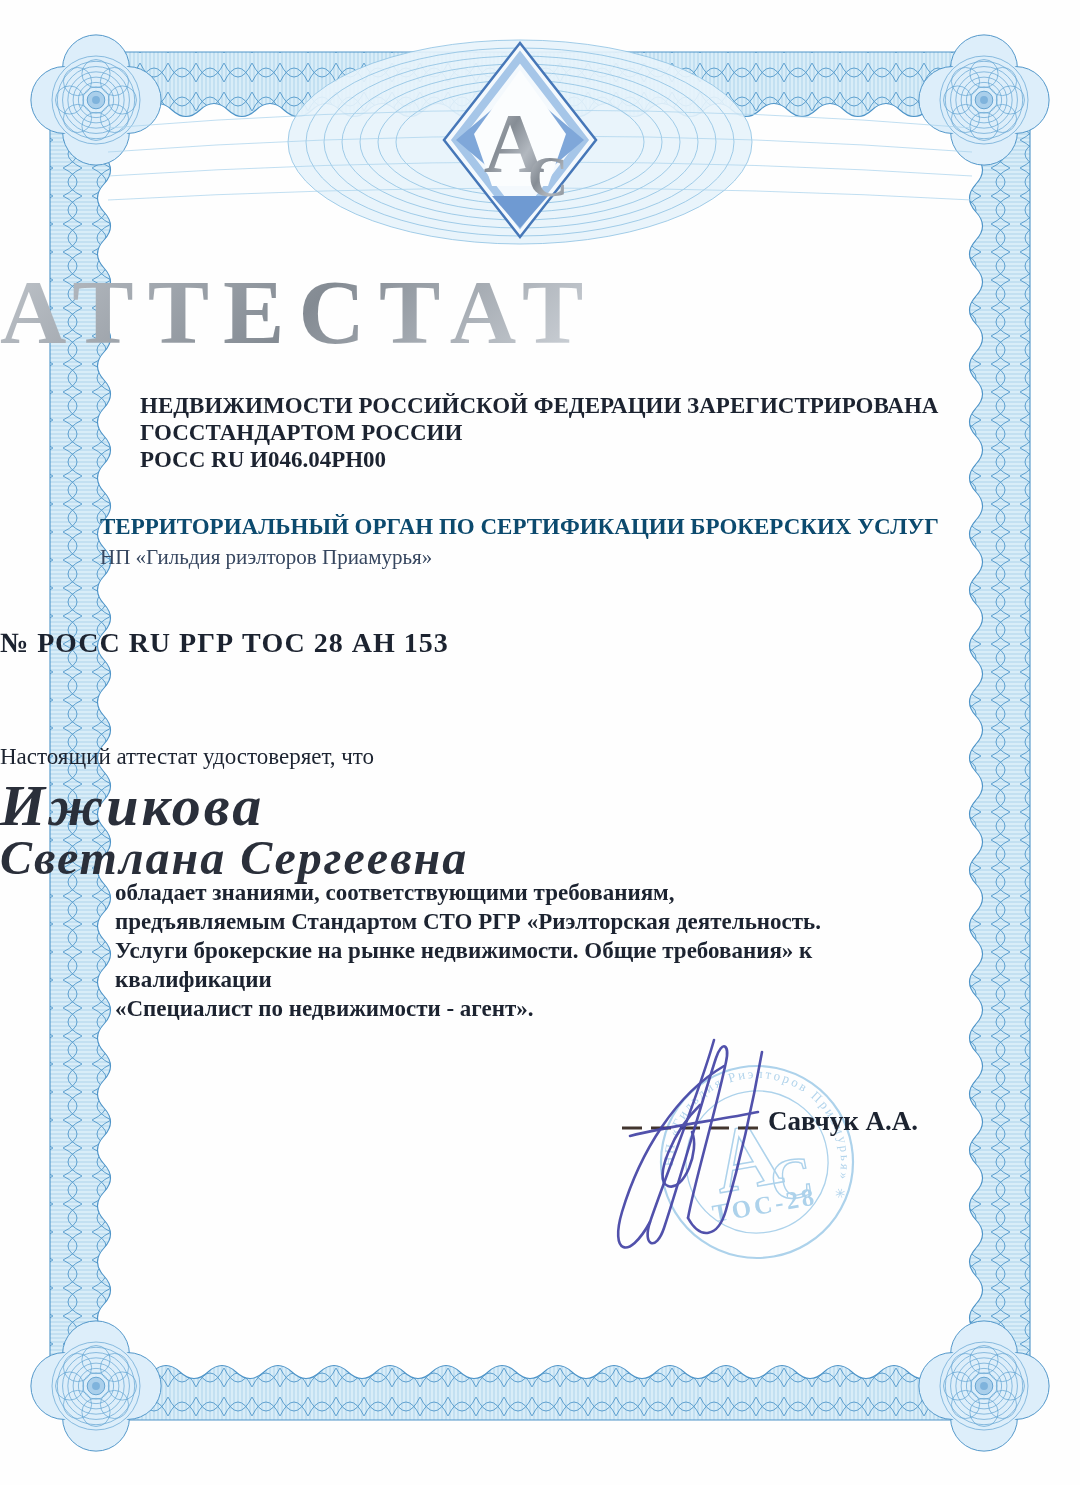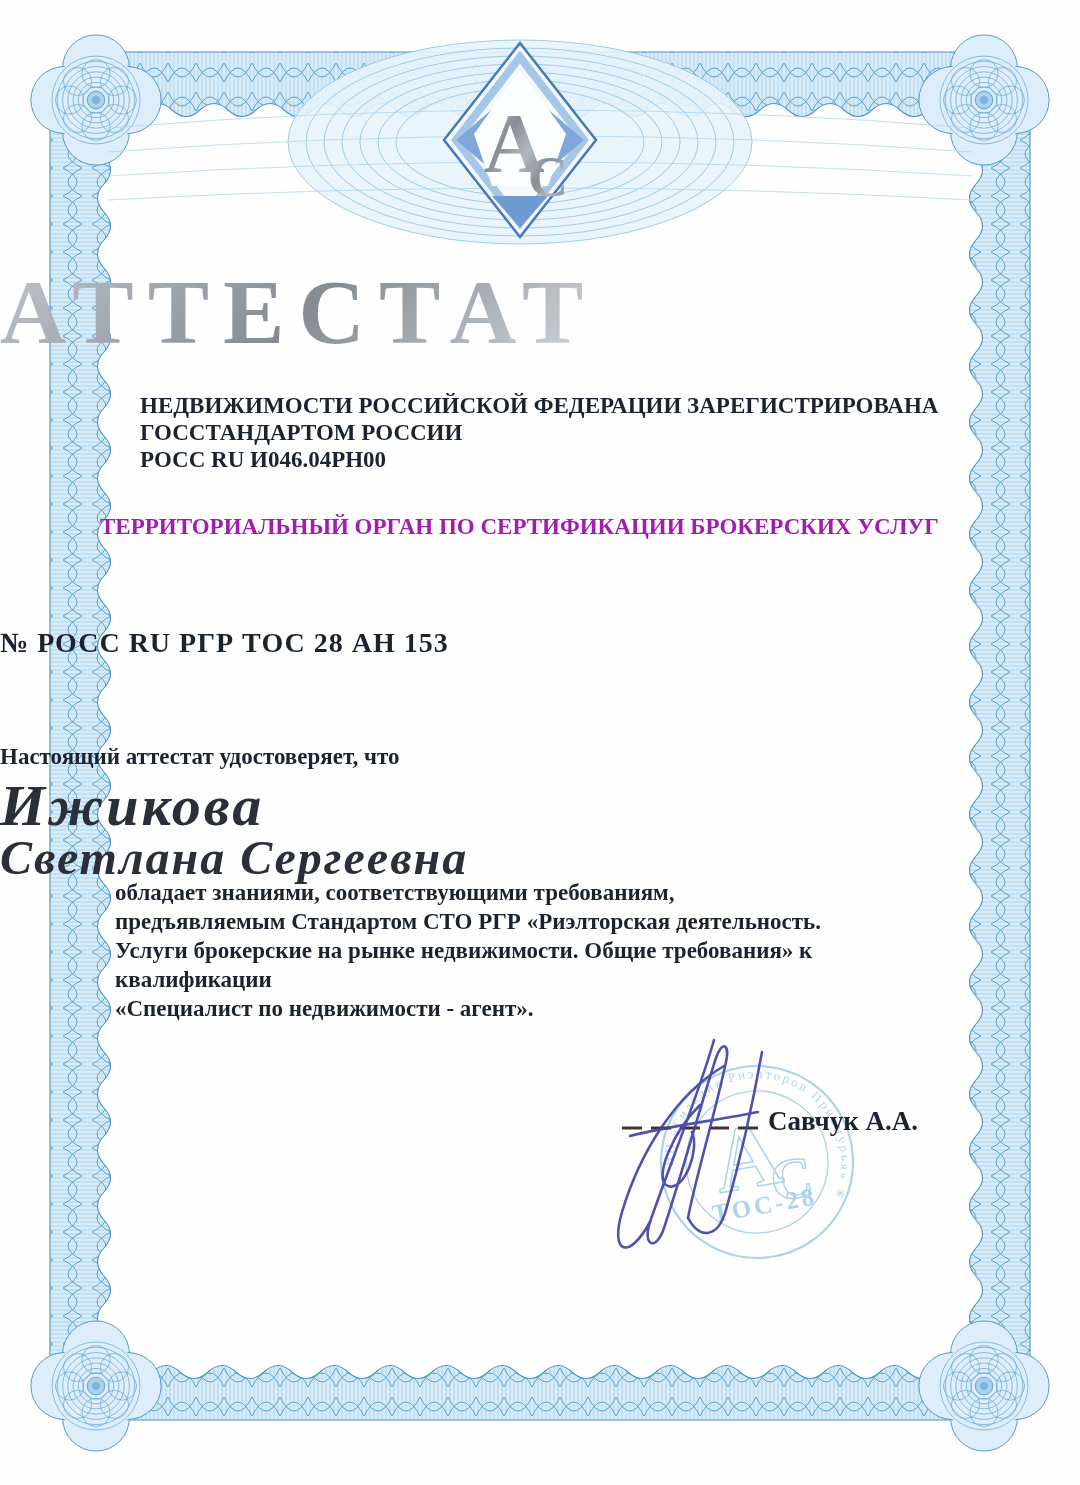--- a/index.html
+++ b/index.html
@@ -11,24 +11,24 @@
   .deco{position:absolute; inset:0; width:1080px; height:1485px; z-index:0;}
   .txt{position:absolute; z-index:2; }
   .title{
     top:266px; left:0; width:1080px;
     font-size:92px; font-weight:700; letter-spacing:14px; line-height:1;
     background:linear-gradient(135deg,#bfc4ca 0%,#848b93 30%,#c7ccd2 55%,#767d86 80%,#b4bac1 100%);
     -webkit-background-clip:text; background-clip:text; color:transparent;
   }
   .reg{top:392px; left:140px; width:800px; font-size:23px; font-weight:700; line-height:27px; color:#1c2330;}
   .org{top:514px; left:100px; width:880px;}
-  .org-main{font-size:23px; font-weight:700; color:#a21caf;}
+  .org-main{font-size:23px; font-weight:700; color:#0c4a6e;}
   .org-sub{font-size:21px; font-weight:400; color:#36465f; margin-top:5px;}
   .number{top:627px; left:0; width:864px; font-size:28px; font-weight:700; letter-spacing:1px; color:#1c2330;}
-  .intro{top:744px; left:0; width:1080px; font-size:23px; font-weight:700; color:#1c2330;}
+  .intro{top:744px; left:0; width:1080px; font-size:23px; font-weight:400; color:#1c2330;}
   .surname{top:772px; left:0; width:1080px; font-size:58px; font-weight:700; font-style:italic; letter-spacing:3px; color:#2a2f3a;}
   .fullname{top:830px; left:0; width:1080px; font-size:48px; font-weight:700; font-style:italic; letter-spacing:2px; color:#2a2f3a;}
   .qual{top:878px; left:115px; width:850px; font-size:23px; font-weight:700; line-height:29px; color:#1c2330;}
   .role{top:1075px; left:132px; width:400px; text-align:left; font-size:21px; font-weight:700; line-height:28px; color:#1c2330;}
   .signer{top:1106px; left:768px; width:220px; text-align:left; font-size:27px; font-weight:700; color:#1c2330;}
   .line{display:block;}
 </style>
 </head>
 <body>
 
@@ -175,20 +175,21 @@
   <div class="txt title">АТТЕСТАТ</div>
 
   <div class="txt reg">
     <span class="line">НЕДВИЖИМОСТИ РОССИЙСКОЙ ФЕДЕРАЦИИ ЗАРЕГИСТРИРОВАНА</span>
     <span class="line">ГОССТАНДАРТОМ РОССИИ</span>
     <span class="line">РОСС RU И046.04РН00</span>
   </div>
 
   <div class="txt org">
     <div class="org-main">ТЕРРИТОРИАЛЬНЫЙ ОРГАН ПО СЕРТИФИКАЦИИ БРОКЕРСКИХ УСЛУГ</div>
+    <div class="org-sub">НП «Гильдия риэлторов Приамурья»</div>
   </div>
 
   <div class="txt number">№ РОСС RU РГР ТОС 28 АН 153</div>
 
   <div class="txt intro">Настоящий аттестат удостоверяет, что</div>
   <div class="txt surname">Ижикова</div>
   <div class="txt fullname">Светлана Сергеевна</div>
 
   <div class="txt qual">
     <span class="line">обладает знаниями, соответствующими требованиям,</span>

